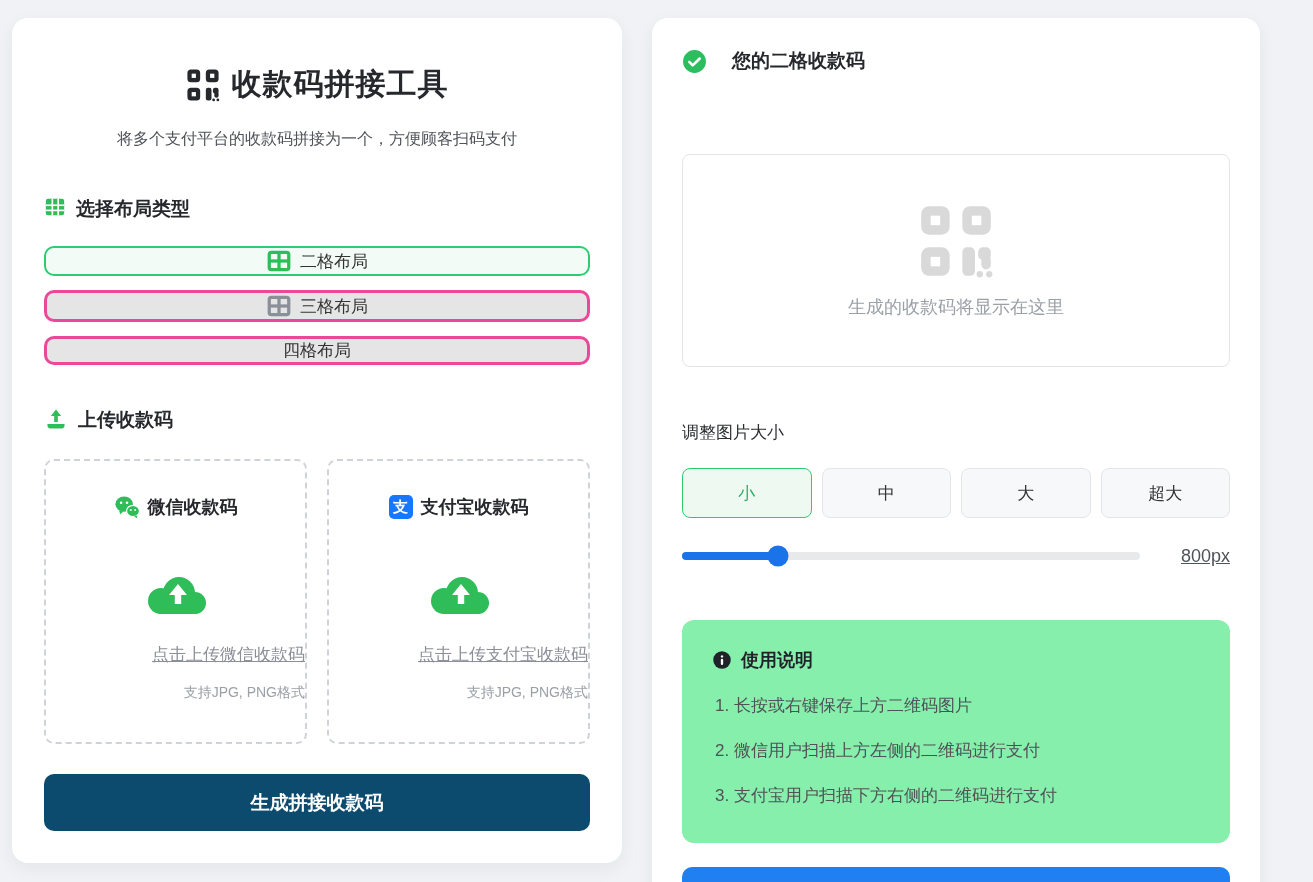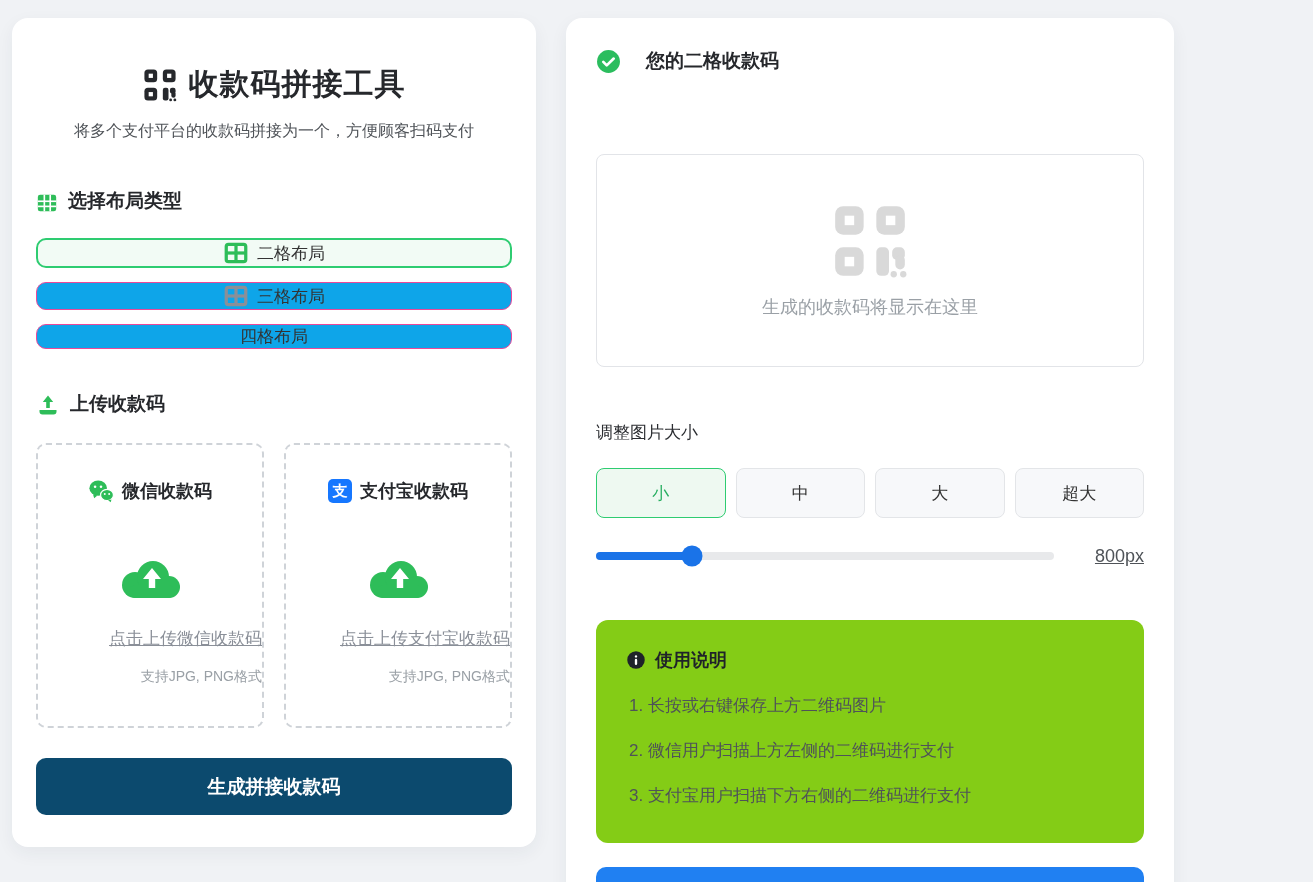--- a/index.html
+++ b/index.html
@@ -7,36 +7,36 @@
   body {
     background: #f0f2f5;
     font-family: "Liberation Sans", "DejaVu Sans", sans-serif;
     color: #2b2d31;
   }
   .page { display: flex; gap: 30px; padding: 18px 0 0 12px; height: 882px; align-items: flex-start; }
   .card {
     background: #fff; border-radius: 16px;
     box-shadow: 0 6px 18px rgba(31,45,61,.06);
   }
-  .left-card { width: 524px; padding: 32px 24px; }
+  .left-card { width: 610px; padding: 32px 32px; }
   .right-card { width: 608px; padding: 30px; }
 
   
   .title-row { display: flex; align-items: center; justify-content: center; gap: 12px; margin-top: 14px; }
   .title-row h1 { font-size: 30px; font-weight: bold; color: #26282c; letter-spacing: 1px; }
-  .subtitle { text-align: center; margin-top: 16px; font-size: 16px; color: #4f5358; }
-
-  .section-header { display: flex; align-items: flex-end; gap: 10px; font-size: 19px; font-weight: bold; color: #26282c; }
+  .subtitle { text-align: center; margin-top: 24px; font-size: 16px; color: #4f5358; }
+
+  .section-header { display: flex; align-items: flex-start; gap: 10px; font-size: 19px; font-weight: bold; color: #26282c; }
   .section-layout { margin-top: 46px; }
   .section-upload { margin-top: 42px; }
 
   .layout-buttons { display: flex; gap: 14px; margin-top: 24px; flex-direction: column; }
   .layout-btn {
-    flex: 1; height: 86px; border-radius: 10px; border: 1px solid #ec4899;
-    background: #0ea5e9; display: flex; align-items: center; justify-content: center;
+    flex: 1; height: 86px; border-radius: 10px; border: 3px solid #ec4899;
+    background: #e5e5e5; display: flex; align-items: center; justify-content: center;
     gap: 8px; font-size: 17px; color: #333; cursor: pointer;
     font-family: inherit;
   }
   .layout-btn.selected { border: 2px solid #2ecc71; background: #f2fbf5; }
   .layout-btn .grid-icon-green { color: #2ebd59; }
   .layout-btn .grid-icon-gray { color: #8a8f98; }
 
   .upload-row { display: flex; gap: 20px; margin-top: 26px; }
   .upload-box {
     flex: 1; height: 285px; border: 2px dashed #cfd3d8; border-radius: 10px;
@@ -76,21 +76,21 @@
 
   .slider-row { display: flex; align-items: center; gap: 26px; margin-top: 22px; height: 32px; }
   .slider { position: relative; flex: 1; height: 8px; border-radius: 4px; background: #e8e9eb; cursor: pointer; }
   .slider-fill { position: absolute; left: 0; top: 0; height: 100%; border-radius: 4px; background: #1a73e8; }
   .slider-thumb {
     position: absolute; top: 50%; transform: translate(-50%, -50%);
     width: 21px; height: 21px; border-radius: 50%; background: #1a73e8; cursor: grab;
   }
   .slider-value { font-size: 18px; color: #4f5358; min-width: 64px; text-align: right; text-decoration: underline; }
 
-  .info-box { margin-top: 48px; background: #84cc16; border-radius: 12px; padding: 28px 30px 14px; }
+  .info-box { margin-top: 48px; background: #86efac; border-radius: 12px; padding: 28px 30px 14px; }
   .info-header { display: flex; align-items: center; gap: 9px; font-size: 18px; font-weight: bold; color: #1f2329; }
   .info-list { margin: 22px 0 0 4px; padding-left: 18px; }
   .info-list li { font-size: 17px; color: #4f5358; margin-bottom: 22px; margin-top: 12px; }
 
   .download-btn {
     width: 100%; height: 57px; margin-top: 24px; border: none; border-radius: 10px;
     background: #2080f2; color: #fff; font-size: 19px; font-weight: bold;
     font-family: inherit; cursor: pointer;
   }
 

